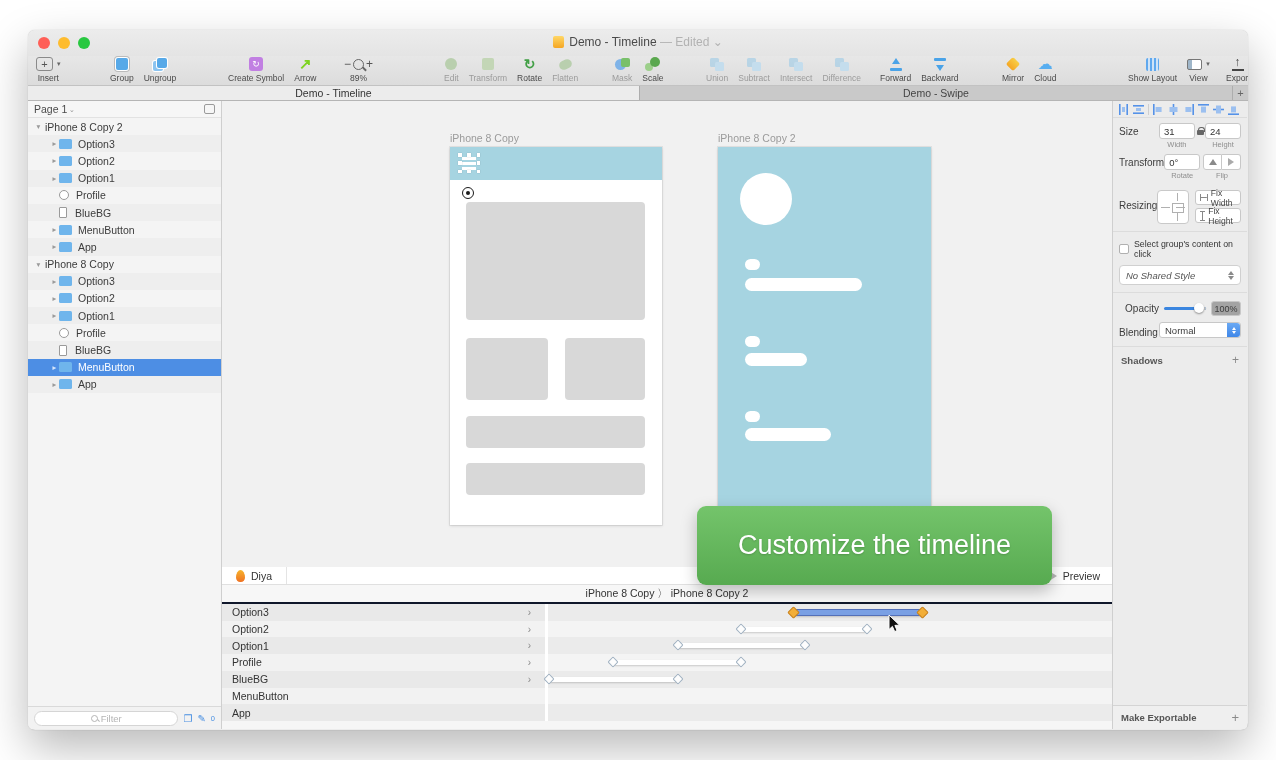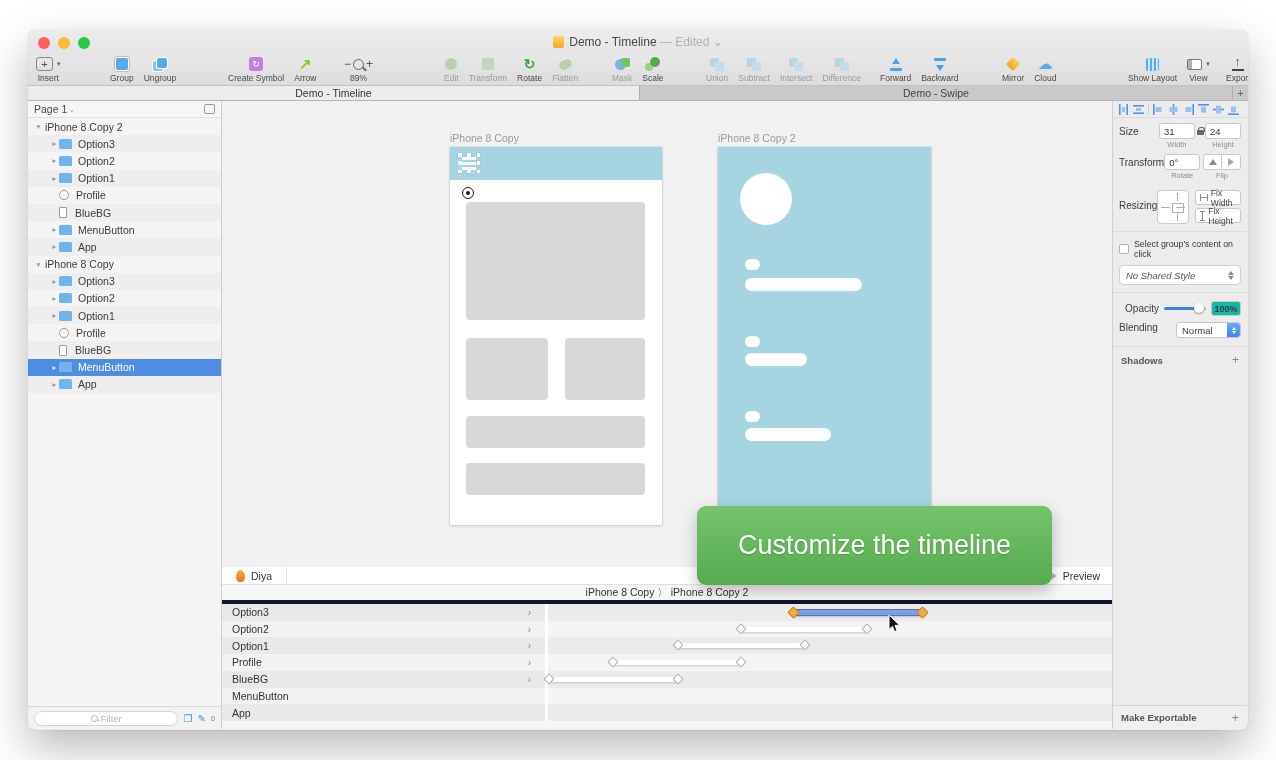--- a/index.html
+++ b/index.html
@@ -111,21 +111,21 @@
   .tooltip { position:absolute; left:475px; top:405px; width:355px; height:79px; border-radius:9px;
              background:linear-gradient(#74c46b,#57aa50); box-shadow:0 6px 16px rgba(0,0,0,.25);
              display:flex; align-items:center; justify-content:center; z-index:30;
              color:#fff; font-size:27px; text-shadow:0 1px 2px rgba(0,0,0,.18); }
   
   .diyabar { position:absolute; left:0; top:466px; width:100%; height:18px; background:#fff; border-bottom:1px solid #e0e0e0; display:flex; align-items:center; }
   .flame { width:9px; height:12px; margin:0 6px 0 14px; background:linear-gradient(#f7b32b,#ef7224); border-radius:50% 50% 45% 45% / 62% 62% 38% 38%; }
   .diyaname { font-size:10.5px; color:#333; padding-right:14px; border-right:1px solid #e4e4e4; height:100%; display:flex; align-items:center; }
   .previewbtn { margin-left:auto; display:flex; align-items:center; gap:6px; padding-right:12px; font-size:10.5px; color:#333; }
   .playtri { width:0; height:0; border-top:5px solid transparent; border-bottom:5px solid transparent; border-left:8px solid #b9b9b9; }
-  .crumbbar { position:absolute; left:0; top:484px; width:100%; height:19px; background:#f7f7f7; border-bottom:4px solid #0f172a;
+  .crumbbar { position:absolute; left:0; top:484px; width:100%; height:19px; background:#f7f7f7; border-bottom:2px solid #0f172a;
               display:flex; align-items:center; justify-content:center; font-size:10.5px; color:#333; }
   
   .tlwrap { position:absolute; left:0; top:503px; width:100%; height:117px; display:flex; }
   .tlleft { width:323px; }
   .tlgap { width:3px; background:#fff; }
   .tltrack { position:relative; flex:1;
              background-image:repeating-linear-gradient(90deg, rgba(0,0,0,.035) 0 1px, transparent 1px 63px); }
   .trow { height:16.71px; display:flex; align-items:center; font-size:10.5px; color:#333; background:#f2f2f2; }
   .trow.alt { background:#e9e9e9; }
   .trow .lbl { padding-left:10px; }
@@ -171,22 +171,22 @@
   .sharedstyle { margin:0 6px; height:20px; background:#fff; border:1px solid #d0d0d0; border-radius:4px;
                  display:flex; align-items:center; padding:0 6px; font-style:italic; color:#555; font-size:9.5px; }
   .stepper { margin-left:auto; display:flex; flex-direction:column; gap:1px; }
   .stri { width:0; height:0; border-left:3px solid transparent; border-right:3px solid transparent; }
   .stri.up { border-bottom:4px solid #8a8a8a; } .stri.dn { border-top:4px solid #8a8a8a; }
   .oprow { display:flex; align-items:center; gap:5px; padding:8px 6px 0 6px; border-top:1px solid #dcdcdc; margin-top:7px; }
   .oplabel { width:40px;text-align:right; }
   .slider { position:relative; flex:1; height:3px; background:#3b86e0; border-radius:2px; }
   .slider::before { content:""; position:absolute; right:0; width:4px; height:3px; background:#c9c9c9; border-radius:0 2px 2px 0; }
   .knob { position:absolute; right:2px; top:-4px; width:10px; height:10px; background:#fff; border-radius:50%; box-shadow:0 1px 2px rgba(0,0,0,.4); }
-  .opval { width:30px; height:15px; background:#14b8a6; border:1px solid #c8c8c8; border-radius:3px; font-size:9px; display:flex; align-items:center; justify-content:center;font-weight:bold; }
-  .blendrow { display:flex; align-items:flex-start; gap:17px; padding:6px 6px 8px 6px; }
+  .opval { width:30px; height:15px; background:#a3a3a3; border:1px solid #c8c8c8; border-radius:3px; font-size:9px; display:flex; align-items:center; justify-content:center; }
+  .blendrow { display:flex; align-items:flex-end; gap:0; padding:6px 6px 8px 6px; }
   .blendlabel { width:40px; }
   .blendsel { position:relative; flex:1; height:16px; background:#fff; border:1px solid #c8c8c8; border-radius:3px; display:flex; align-items:center; padding-left:5px; font-size:9.5px; }
   .bluestep { position:absolute; right:0; top:0; width:13px; height:14px; border-radius:0 3px 3px 0; background:linear-gradient(#6aa9f4,#3f87e8); display:flex; flex-direction:column; align-items:center; justify-content:center; gap:1px; }
   .bluestep .t { width:0; height:0; border-left:2.5px solid transparent; border-right:2.5px solid transparent; }
   .bluestep .t.u { border-bottom:3px solid #fff; } .bluestep .t.d { border-top:3px solid #fff; }
   .shadowrow { display:flex; align-items:center; padding:6px 8px; border-top:1px solid #dcdcdc; color:#555; font-weight:bold; font-size:9.5px; }
   .shadowrow .plus { margin-left:auto; color:#8a8a8a; font-weight:normal; font-size:12px; }
   .exportrow { position:absolute; bottom:0; left:0; width:100%; height:24px; border-top:1px solid #d4d4d4; background:#efefef;
                display:flex; align-items:center; padding:0 8px; font-size:9.5px; font-weight:bold; color:#555; }
   .exportrow .plus { margin-left:auto; color:#8a8a8a; font-weight:normal; font-size:13px; }

